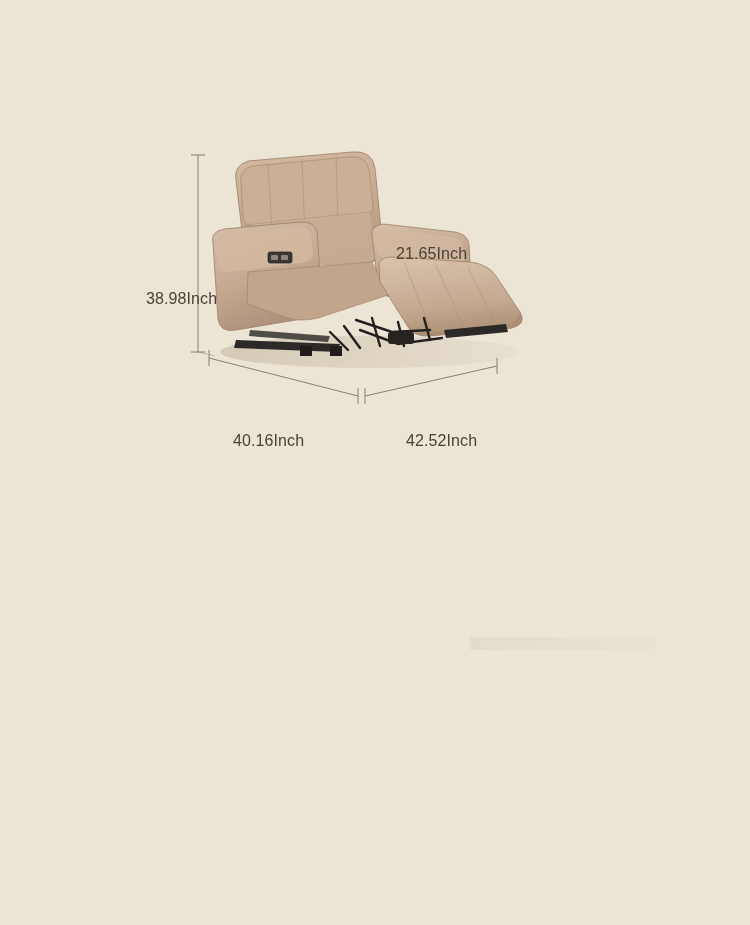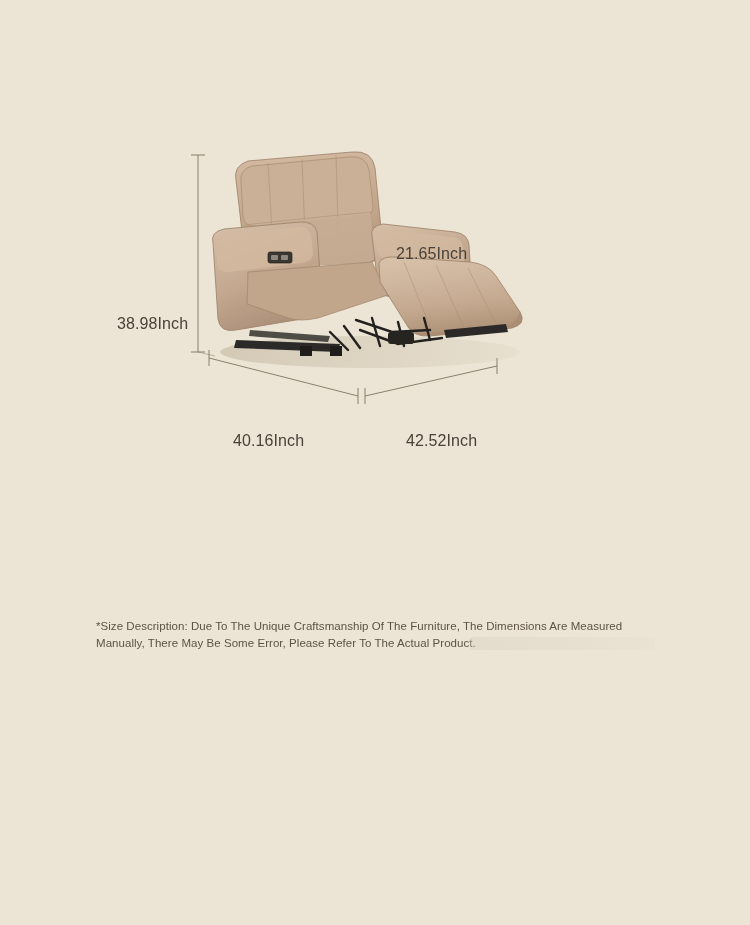--- a/index.html
+++ b/index.html
@@ -35,23 +35,22 @@
   }
 
   .dim-label {
     position: absolute;
     font-size: 16px;
     color: #4a4238;
     letter-spacing: 0.1px;
     white-space: nowrap;
   }
   .dim-height {
-    left: 117px;
+    left: 146px;
     top: 290px;
-    margin-top: 25px;
   }
   .dim-seat {
     left: 396px;
     top: 245px;
   }
   .dim-width {
     left: 233px;
     top: 432px;
   }
   .dim-depth {
@@ -194,16 +193,15 @@
 
       <path d="M250,330 L330,336 L328,342 L249,336 Z" fill="#35322e" opacity="0.85"></path>
     </svg>
 
     <div class="dim-label dim-height">38.98Inch</div>
     <div class="dim-label dim-seat">21.65Inch</div>
     <div class="dim-label dim-width">40.16Inch</div>
     <div class="dim-label dim-depth">42.52Inch</div>
   </div>
 
-  <div class="footnote">*Size Description: Due To The Unique Craftsmanship Of The Furniture, The Dimensions Are Measured Manually, There May Be Some Error, Please Refer To The Actual Product.</div>
   <div class="faint-band"></div>
 
 </div>
 
 </body></html>

